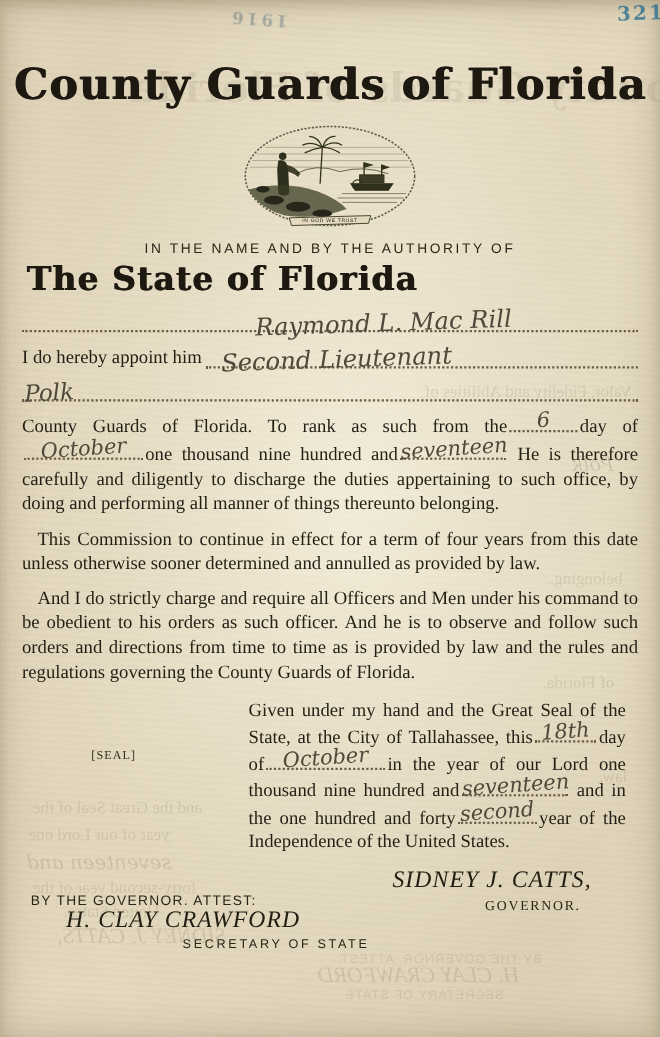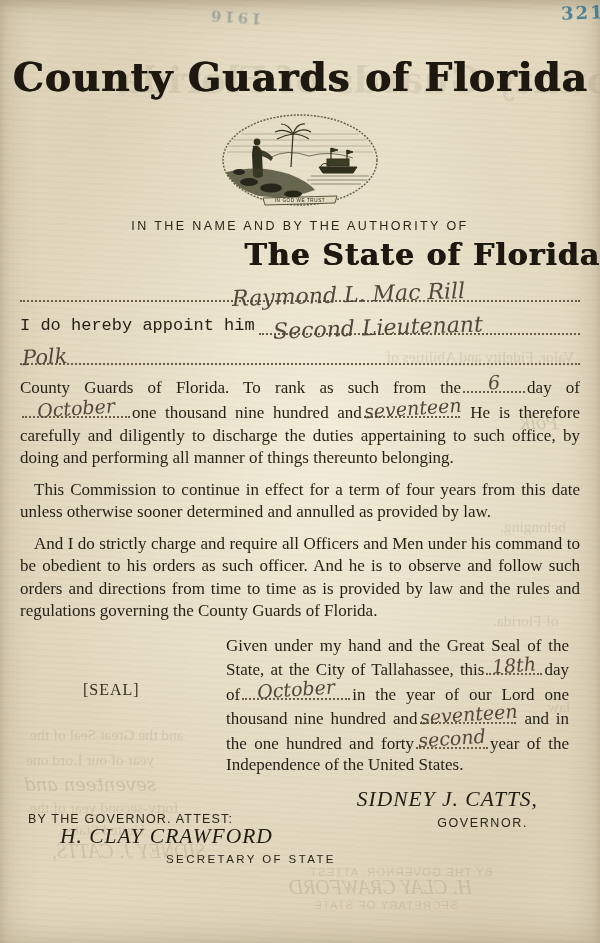--- a/index.html
+++ b/index.html
@@ -33,24 +33,25 @@
     transform:rotate(184deg);filter:blur(.4px);
   }
   .title{
     margin:56px 0 0;text-align:center;
     font-family:"DejaVu Serif", serif;font-weight:bold;
     font-size:39px;line-height:1.1;letter-spacing:1px;color:#1d1910;
     text-shadow:1px 0 0 #1d1910;
     position:relative;z-index:2;
   }
   .state-title{
-    margin:4px 0 0;text-align:right;
+    margin:4px 0 0;text-align:left;
     font-family:"DejaVu Serif", serif;font-weight:bold;
     font-size:30px;letter-spacing:1px;color:#1d1910;
     text-shadow:.8px 0 0 #1d1910;
+    padding-left:24px;
   }
   .vignette{width:162px;height:96px;margin:13px auto 0;display:block;}
   .authority{
     margin-top:11px;text-align:center;
     font-family:"Liberation Sans", sans-serif;
     font-size:12.5px;letter-spacing:2.4px;color:#2c2619;
   }
   .greeting{
     margin:15px 20px 0;
     font-size:19px;letter-spacing:1.1px;color:#201b12;
@@ -63,36 +64,36 @@
   }
   .para.indent{text-indent:14px;}
   .fill-line{position:relative;margin:2px 20px 0;height:26px;border-bottom:2px dotted #6a5c45;}
   .hand{
     font-family:"DejaVu Serif", serif;font-style:italic;
     color:#52473a;white-space:nowrap;
   }
   .hand-name{position:absolute;left:212px;bottom:-7px;font-size:22px;transform:rotate(-2deg);}
   .hand-county{position:absolute;left:2px;bottom:-6px;font-size:21px;transform:rotate(-3deg);}
   .appoint-row{display:flex;align-items:flex-end;margin:7px 20px 0;}
-  .appoint-row .printed{font-size:17px;white-space:nowrap;font-family:Liberation Mono, monospace;}
+  .appoint-row .printed{font-size:17px;white-space:nowrap;}
   .blank-rest{flex:1;position:relative;height:24px;margin-left:4px;border-bottom:2px dotted #6a5c45;}
   .blank-rest .hand{position:absolute;left:14px;bottom:-7px;font-size:22px;transform:rotate(-2deg);}
   .blank{display:inline-block;position:relative;border-bottom:2px dotted #6a5c45;text-align:center;height:17px;vertical-align:baseline;margin:0 2px;}
   .blank .hand{position:absolute;left:0;right:0;bottom:-3px;font-size:19px;transform:rotate(-4deg);}
   .w-day{width:62px;}.w-month{width:108px;}.w-year{width:96px;}.w-day2{width:56px;}.w-word{width:72px;}
   .given-wrap{position:relative;margin:12px 20px 0 215px;}
   .given-wrap .para{margin:11px;line-height:21.5px;}
   .seal-label{
     position:absolute;left:-132px;top:46px;
-    font-size:16px;letter-spacing:1px;color:#38311f;
+    font-size:11px;letter-spacing:1px;color:#38311f;
     font-family:"Liberation Serif", serif;
   }
   .sig-block{position:relative;height:102px;margin-top:4px;}
   .sig-catts{position:absolute;top:0;right:62px;font-style:italic;font-size:21.5px;letter-spacing:1px;color:#221d12;font-family:"Liberation Serif", serif;}
-  .sig-gov-title{position:absolute;top:29px;right:72px;font-family:Liberation Sans, sans-serif;font-size:12.5px;letter-spacing:1.6px;color:#2c2619;margin-left:32px;}
+  .sig-gov-title{position:absolute;top:29px;right:72px;font-family:Liberation Serif, serif;font-size:12.5px;letter-spacing:1.6px;color:#2c2619;margin-left:32px;}
   .sig-attest{position:absolute;top:25px;left:28px;font-family:"Liberation Sans", sans-serif;font-size:12.5px;letter-spacing:1.2px;color:#2c2619;}
   .sig-crawford{position:absolute;top:37px;left:60px;font-style:italic;font-size:21.5px;letter-spacing:1px;color:#221d12;font-family:"Liberation Serif", serif;}
   .sig-sec-title{position:absolute;top:66px;left:166px;font-family:"Liberation Sans", sans-serif;font-size:11.5px;letter-spacing:2.4px;color:#2c2619;}
   .ghost{
     position:absolute;pointer-events:none;color:#6c6049;
     transform:scaleX(-1);font-family:"Liberation Serif", serif;
     opacity:.15;white-space:nowrap;z-index:1;
   }
   .g-title{font-family:"DejaVu Serif", serif;font-weight:bold;font-size:37px;opacity:.10;}
   .g-body{font-size:15.5px;}

